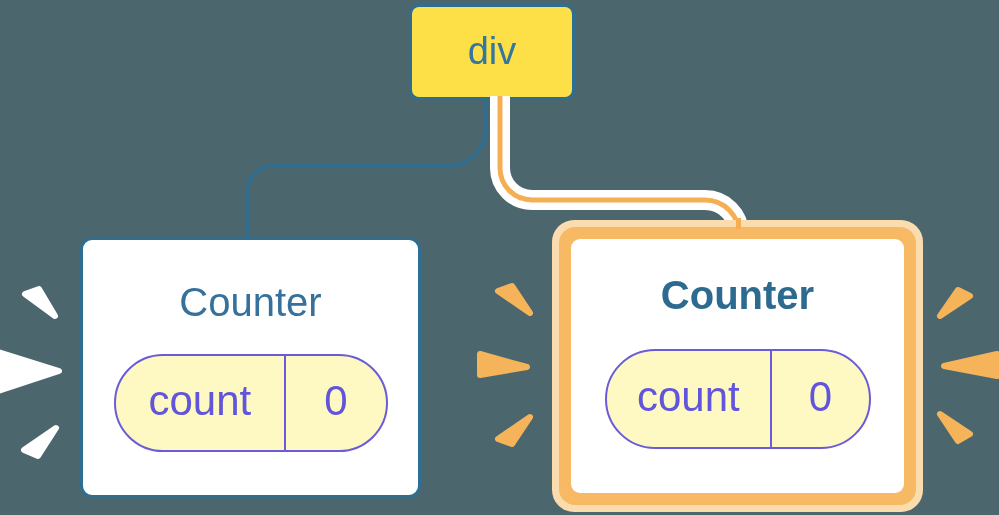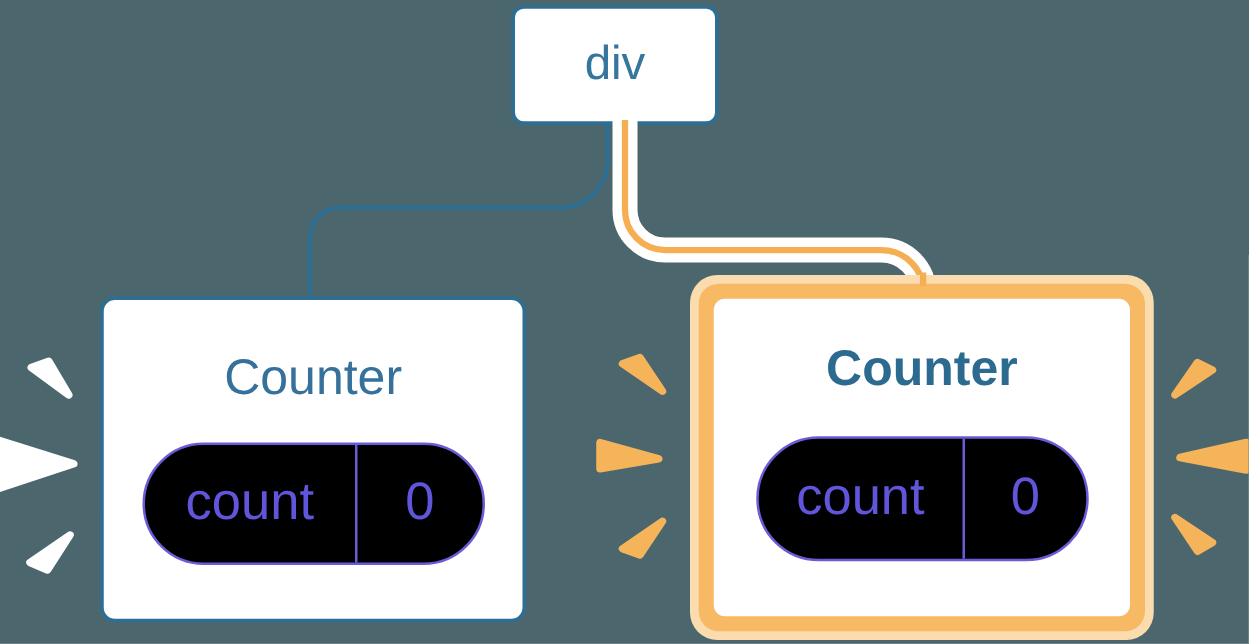--- a/index.html
+++ b/index.html
@@ -14,21 +14,21 @@
   .layer{position:absolute;inset:0;pointer-events:none;}
   #root-box{z-index:1;}
   #pipes{z-index:2;}
   .child-box{z-index:3;text-align:right;}
   #core-stub{z-index:4;}
 
   
   #root-box{
     position:absolute;
     left:409px;top:4px;width:166px;height:96px;
-    background:#ffffff;
+    background:#fde047;
     border:3px solid #2E6E93;
     border-radius:10px;
     box-sizing:border-box;
     display:flex;align-items:center;justify-content:center;
   }
   #root-box .root-label{
     font-size:38px;font-weight:500;color:#35769F;line-height:1;
     padding-bottom:2px;
   }
 
@@ -74,21 +74,21 @@
   }
 
   
   .state-pill{
     margin-top:32px;
     width:274px;height:98px;
     border:2.5px solid #6A5CD8;
     border-radius:60px;
     box-sizing:border-box;
     display:flex;align-items:stretch;
-    background:#000000;
+    background:#fef9c3;
   }
   #right-box .state-pill{width:266px;height:100px;margin-top:34px;}
   .state-pill .key-cell{
     flex:1.7;display:flex;align-items:center;justify-content:center;
     border-right:2.5px solid #6A5CD8;
   }
   .state-pill .value-cell{
     flex:1;display:flex;align-items:center;justify-content:center;
   }
   .state-pill span{

